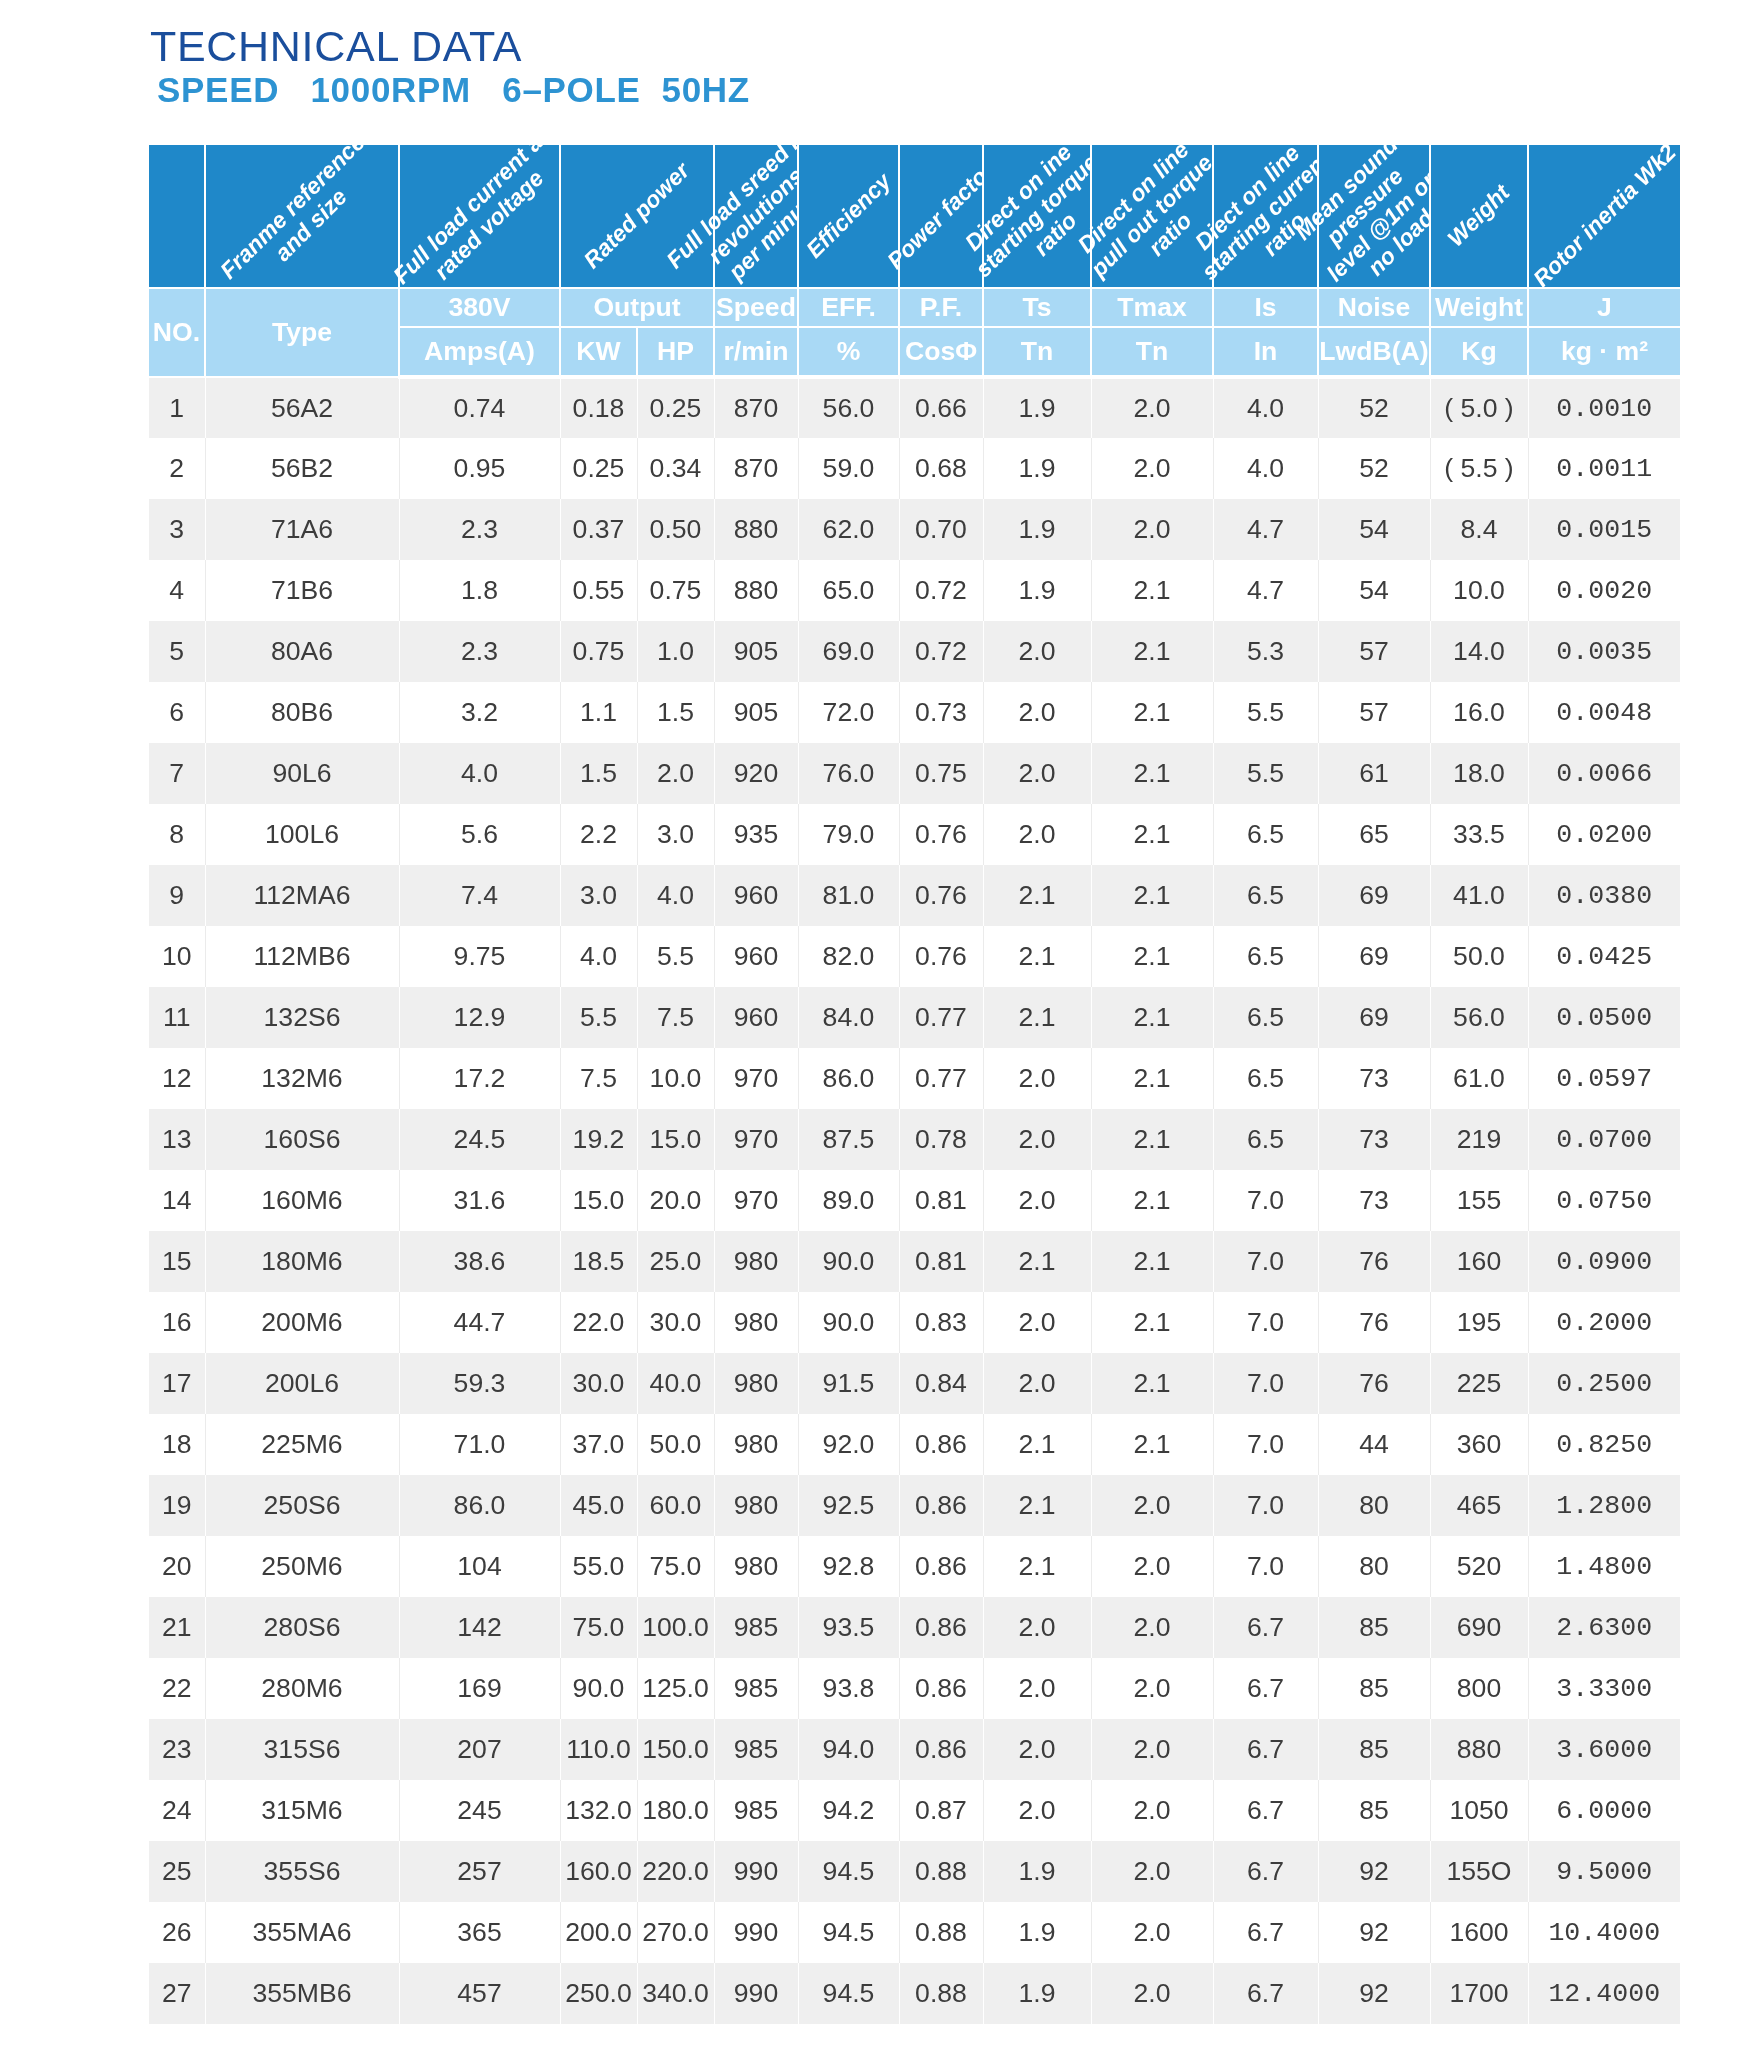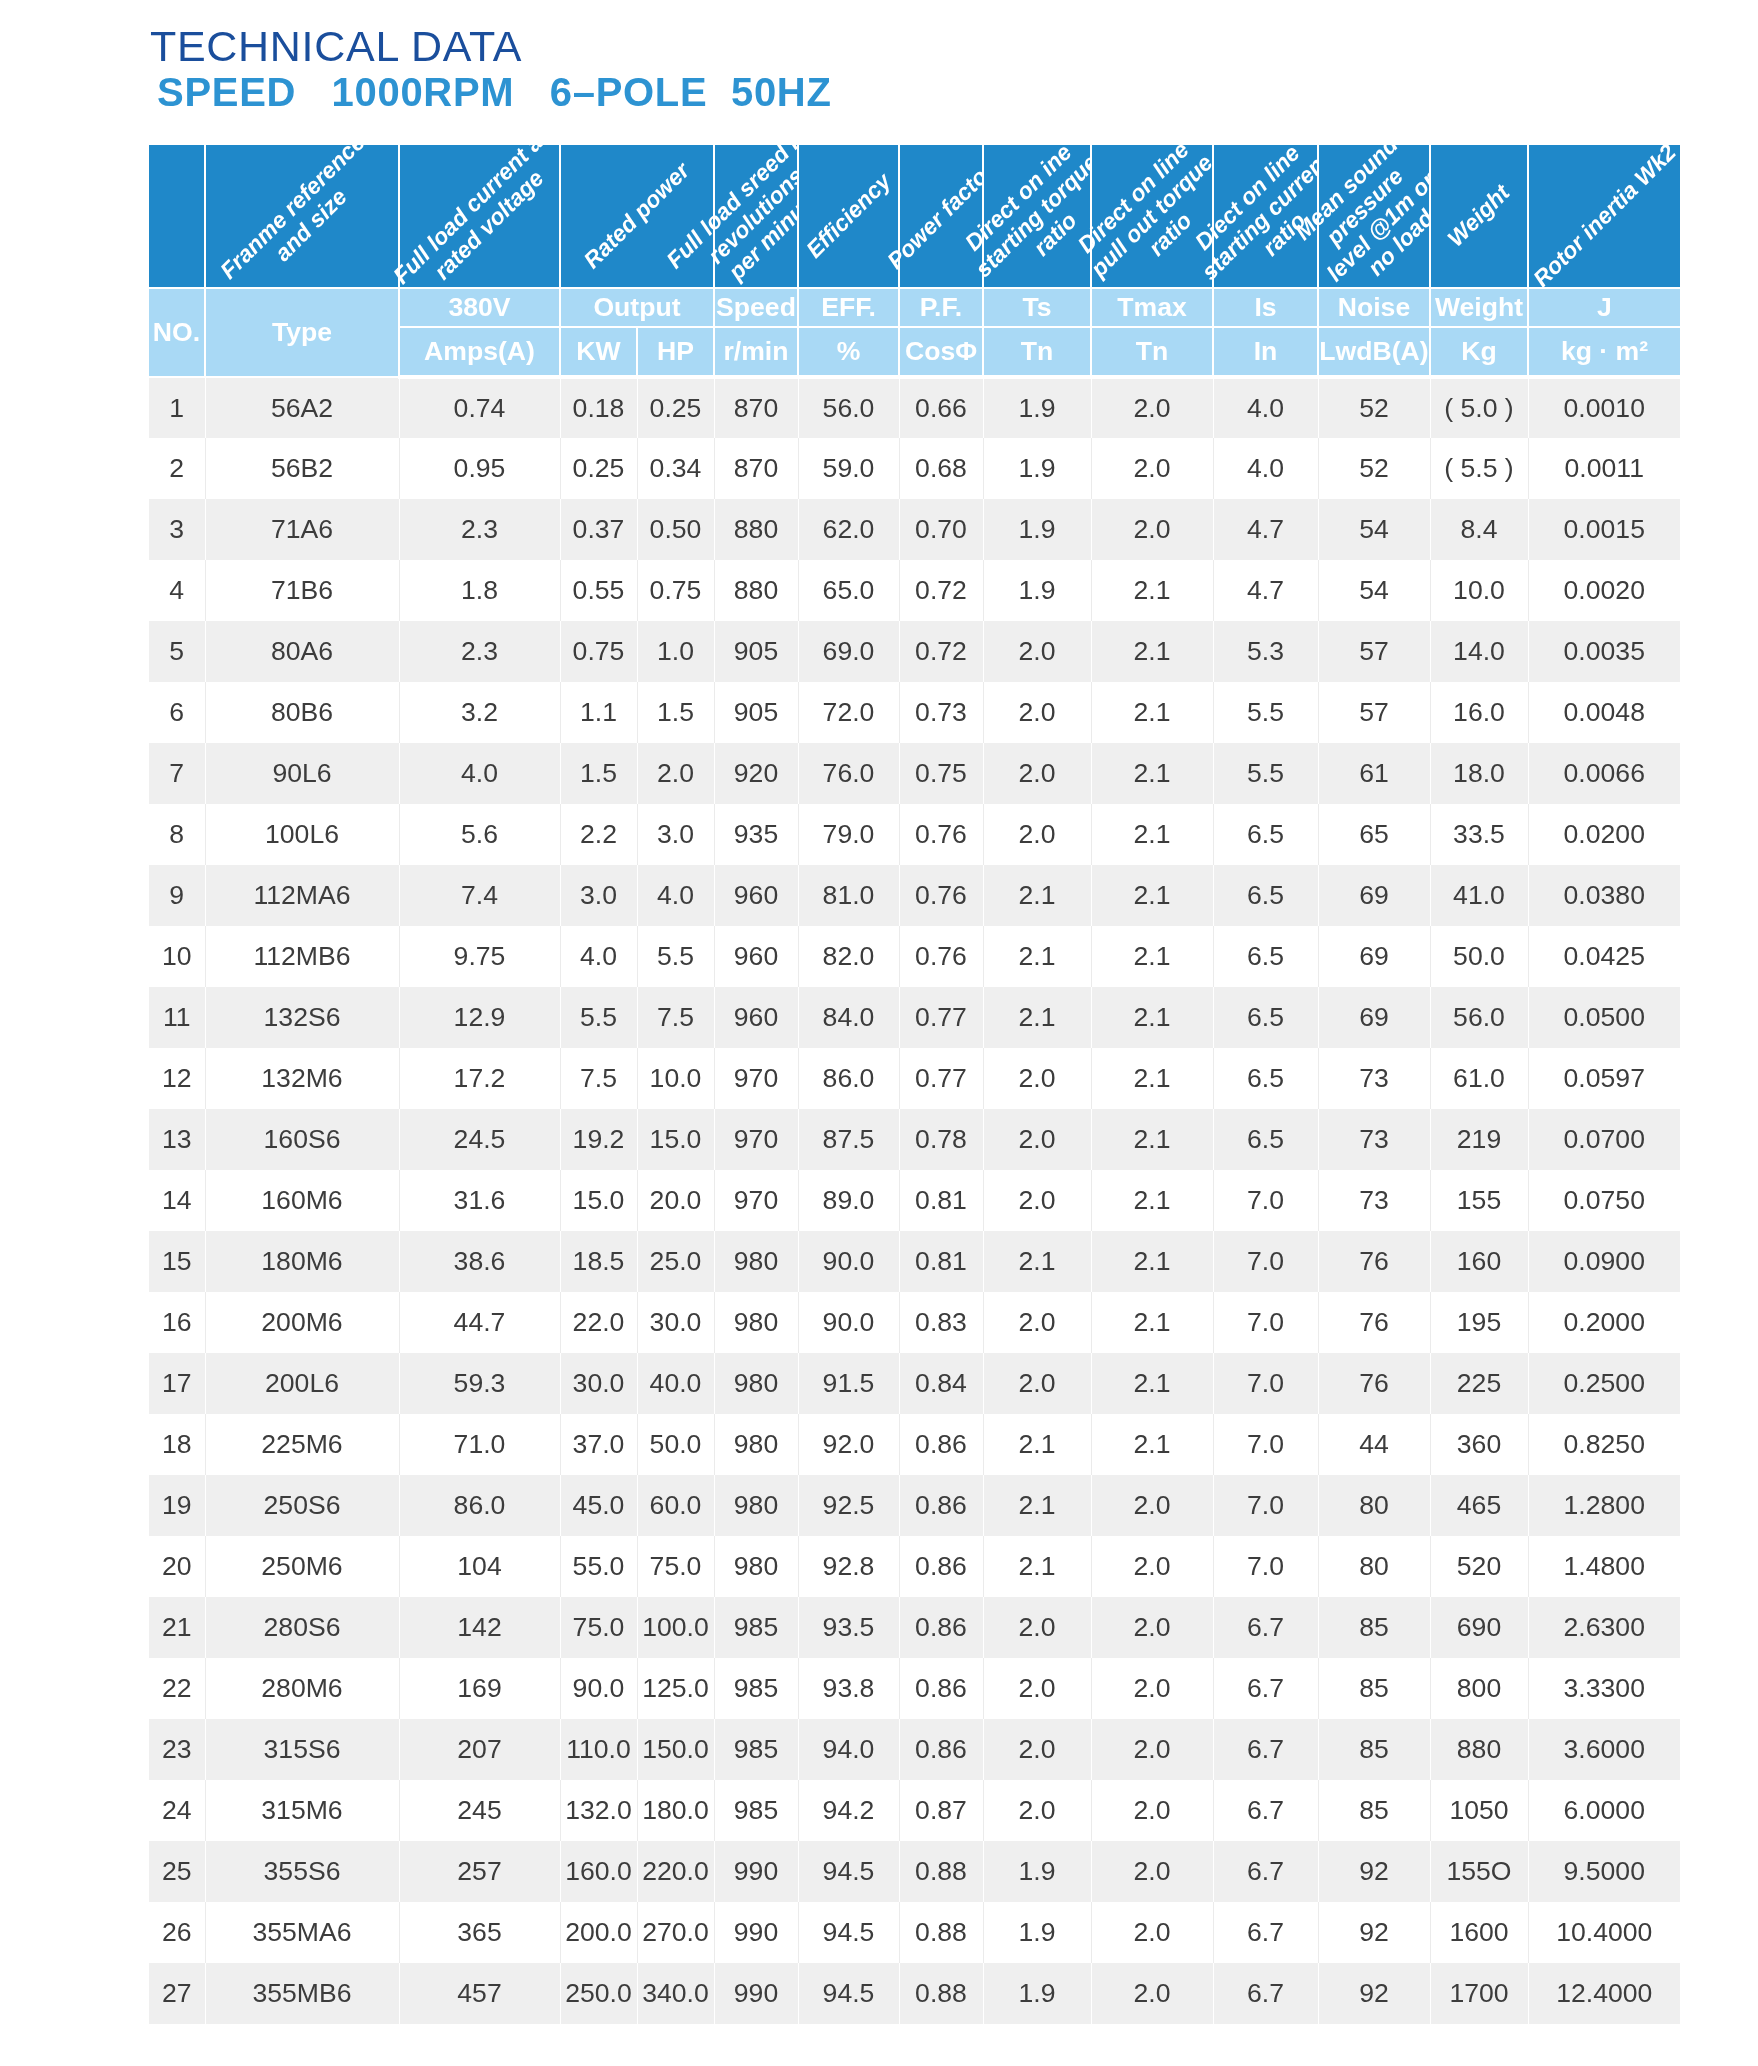--- a/index.html
+++ b/index.html
@@ -17,21 +17,21 @@
     width:1758px;height:2066px;position:relative;background:#ffffff;
     font-family:"Liberation Sans","DejaVu Sans",sans-serif;overflow:hidden;
   }
   .page-title{
     position:absolute;left:150px;top:22.4px;
     font-size:43px;font-weight:normal;letter-spacing:0.7px;
     color:var(--title-navy);white-space:pre;
   }
   .page-subtitle{
     position:absolute;left:157px;top:70px;
-    font-size:40px;font-weight:bold;letter-spacing:0.7px;
+    font-size:35px;font-weight:bold;letter-spacing:0.7px;
     color:var(--subtitle-blue);white-space:pre;
   }
   table.tech{
     position:absolute;left:149px;top:145px;width:1531px;
     border-collapse:collapse;table-layout:fixed;
   }
   
   tr.diag-row th{
     background:var(--header-blue);
     height:143px;position:relative;overflow:visible;
@@ -57,21 +57,21 @@
   tr.sub1 th:last-child,tr.sub2 th:last-child{border-right:none;}
   th.span2{border-bottom:4.9px solid #fff;}
   
   tbody td{
     height:61px;text-align:center;vertical-align:middle;
     font-size:26.6px;color:var(--text-dark);padding:0;
     white-space:nowrap;
   }
   tbody tr:nth-child(odd) td{background:var(--row-gray);border-right:1.4px solid #ffffff;}
   tbody tr:nth-child(even) td{background:#ffffff;border-right:1.4px solid var(--grid-faint);}
-  tbody td:last-child{border-right:none !important;}
+  tbody td:last-child{border-right:none !important;font-family:Liberation Mono, monospace;}
 </style>
 </head>
 <body>
 
 <div class="page-title">TECHNICAL DATA</div>
 <div class="page-subtitle">SPEED   1000RPM   6–POLE  50HZ</div>
 
 <table class="tech">
   <colgroup>
     <col style="width:56px">

